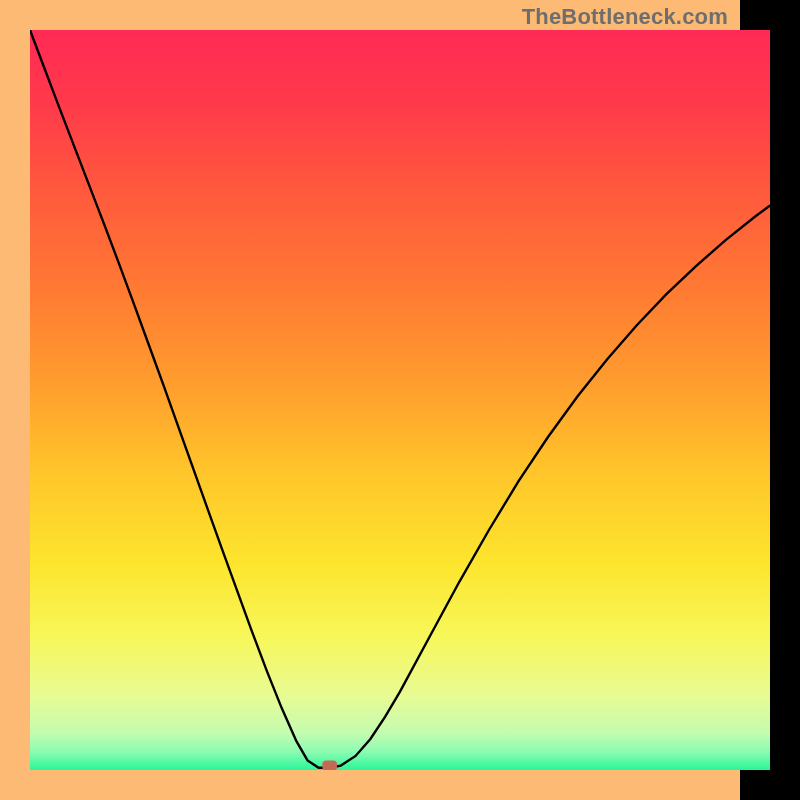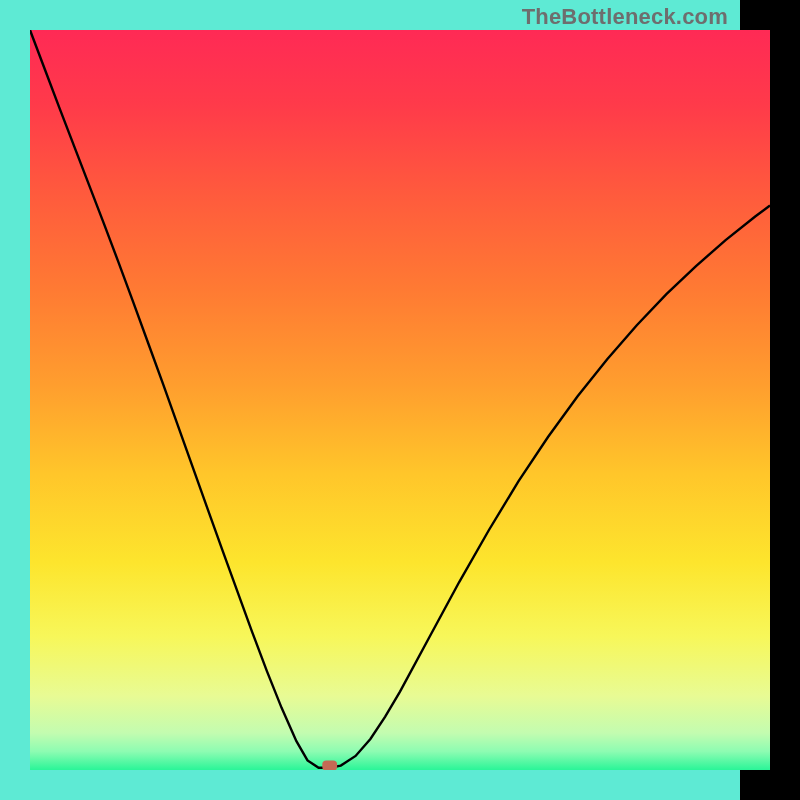--- a/index.html
+++ b/index.html
@@ -1,21 +1,21 @@
 <!DOCTYPE html>
 <html><head>
 <meta charset="utf-8">
 <style>
   * { margin: 0; padding: 0; box-sizing: border-box; }
   html, body { width: 800px; height: 800px; overflow: hidden; background: #000; }
   .container {
     width: 740px;
     height: 800px;
     position: relative;
-    background: #5eead4;
+    background: #fdba74;
   }
   .watermark {
     position: absolute;
     top: 4px;
     right: 12px;
     font-family: Arial, Helvetica, sans-serif;
     font-size: 22px;
     font-weight: 600;
     color: #6e6e6e;
     letter-spacing: 0.2px;

